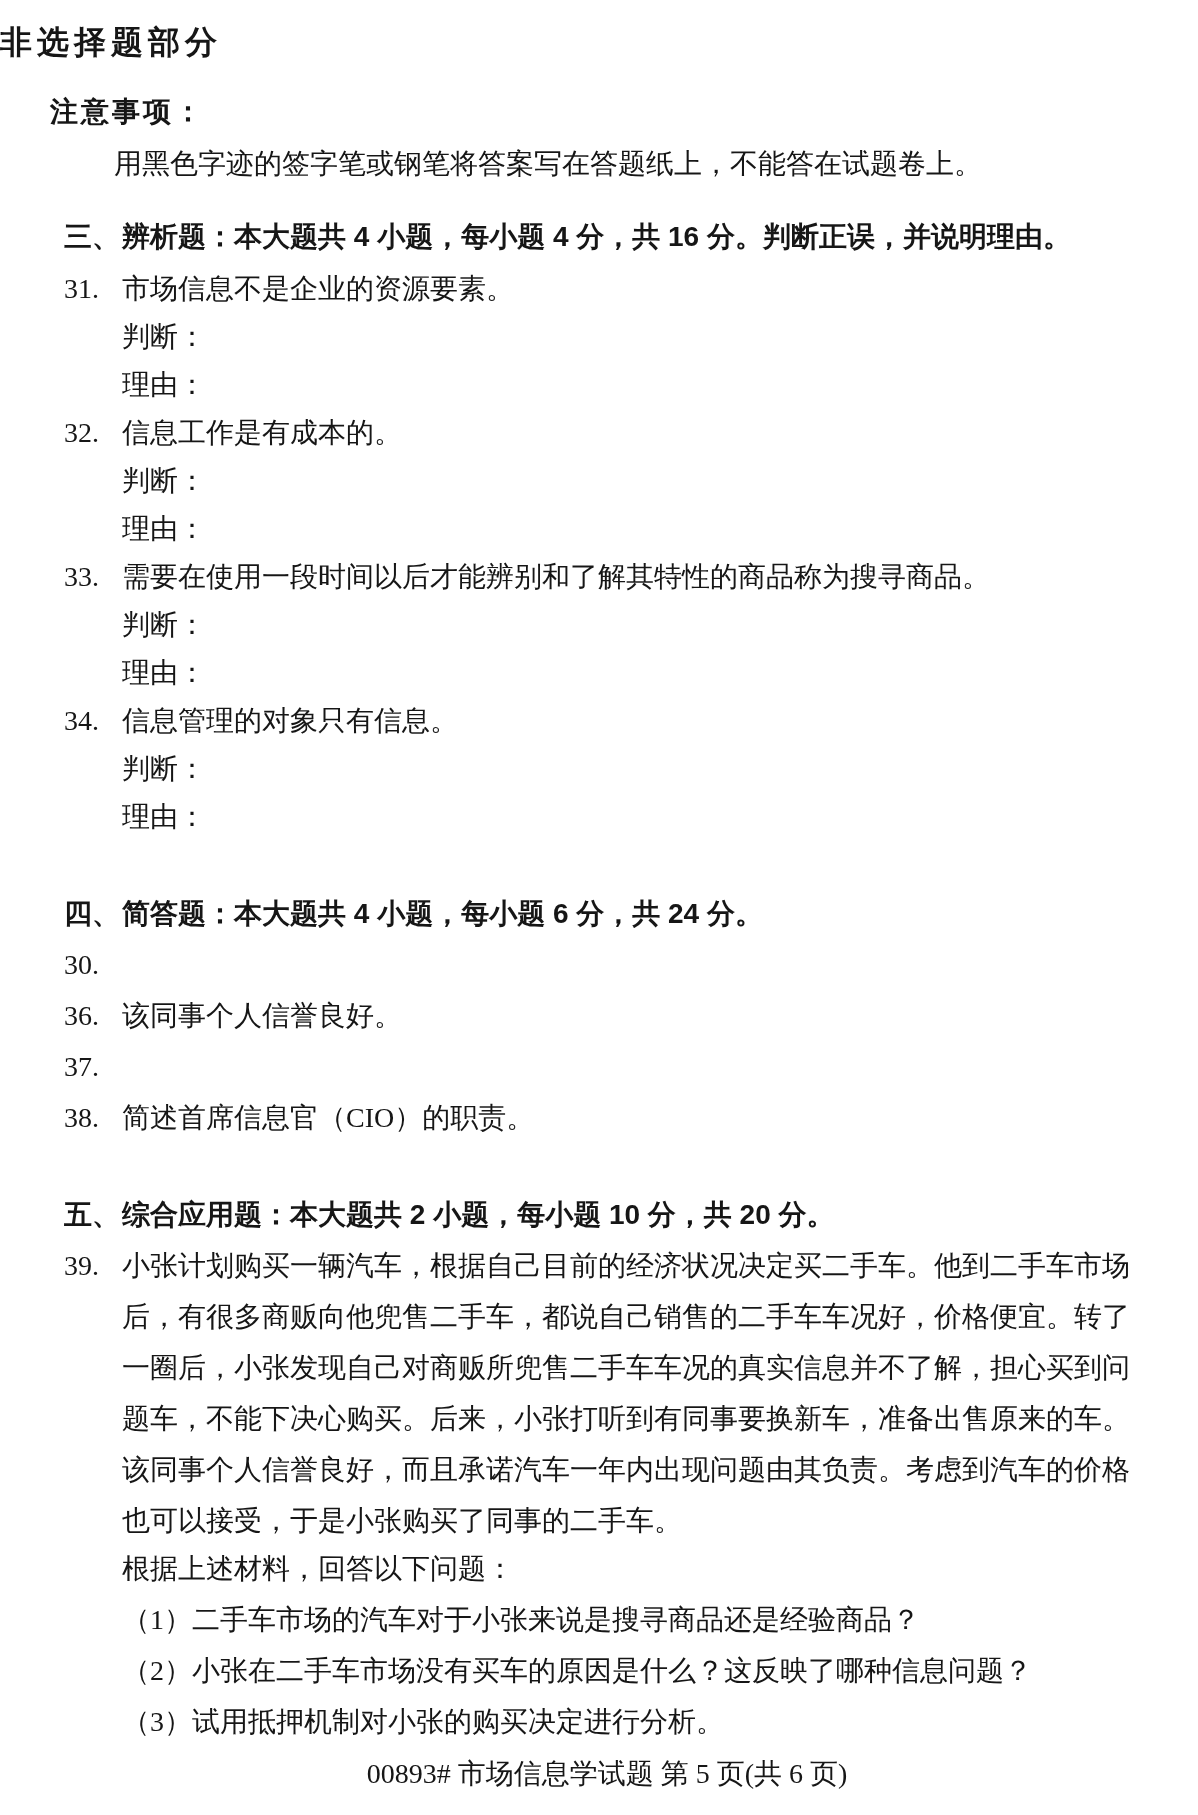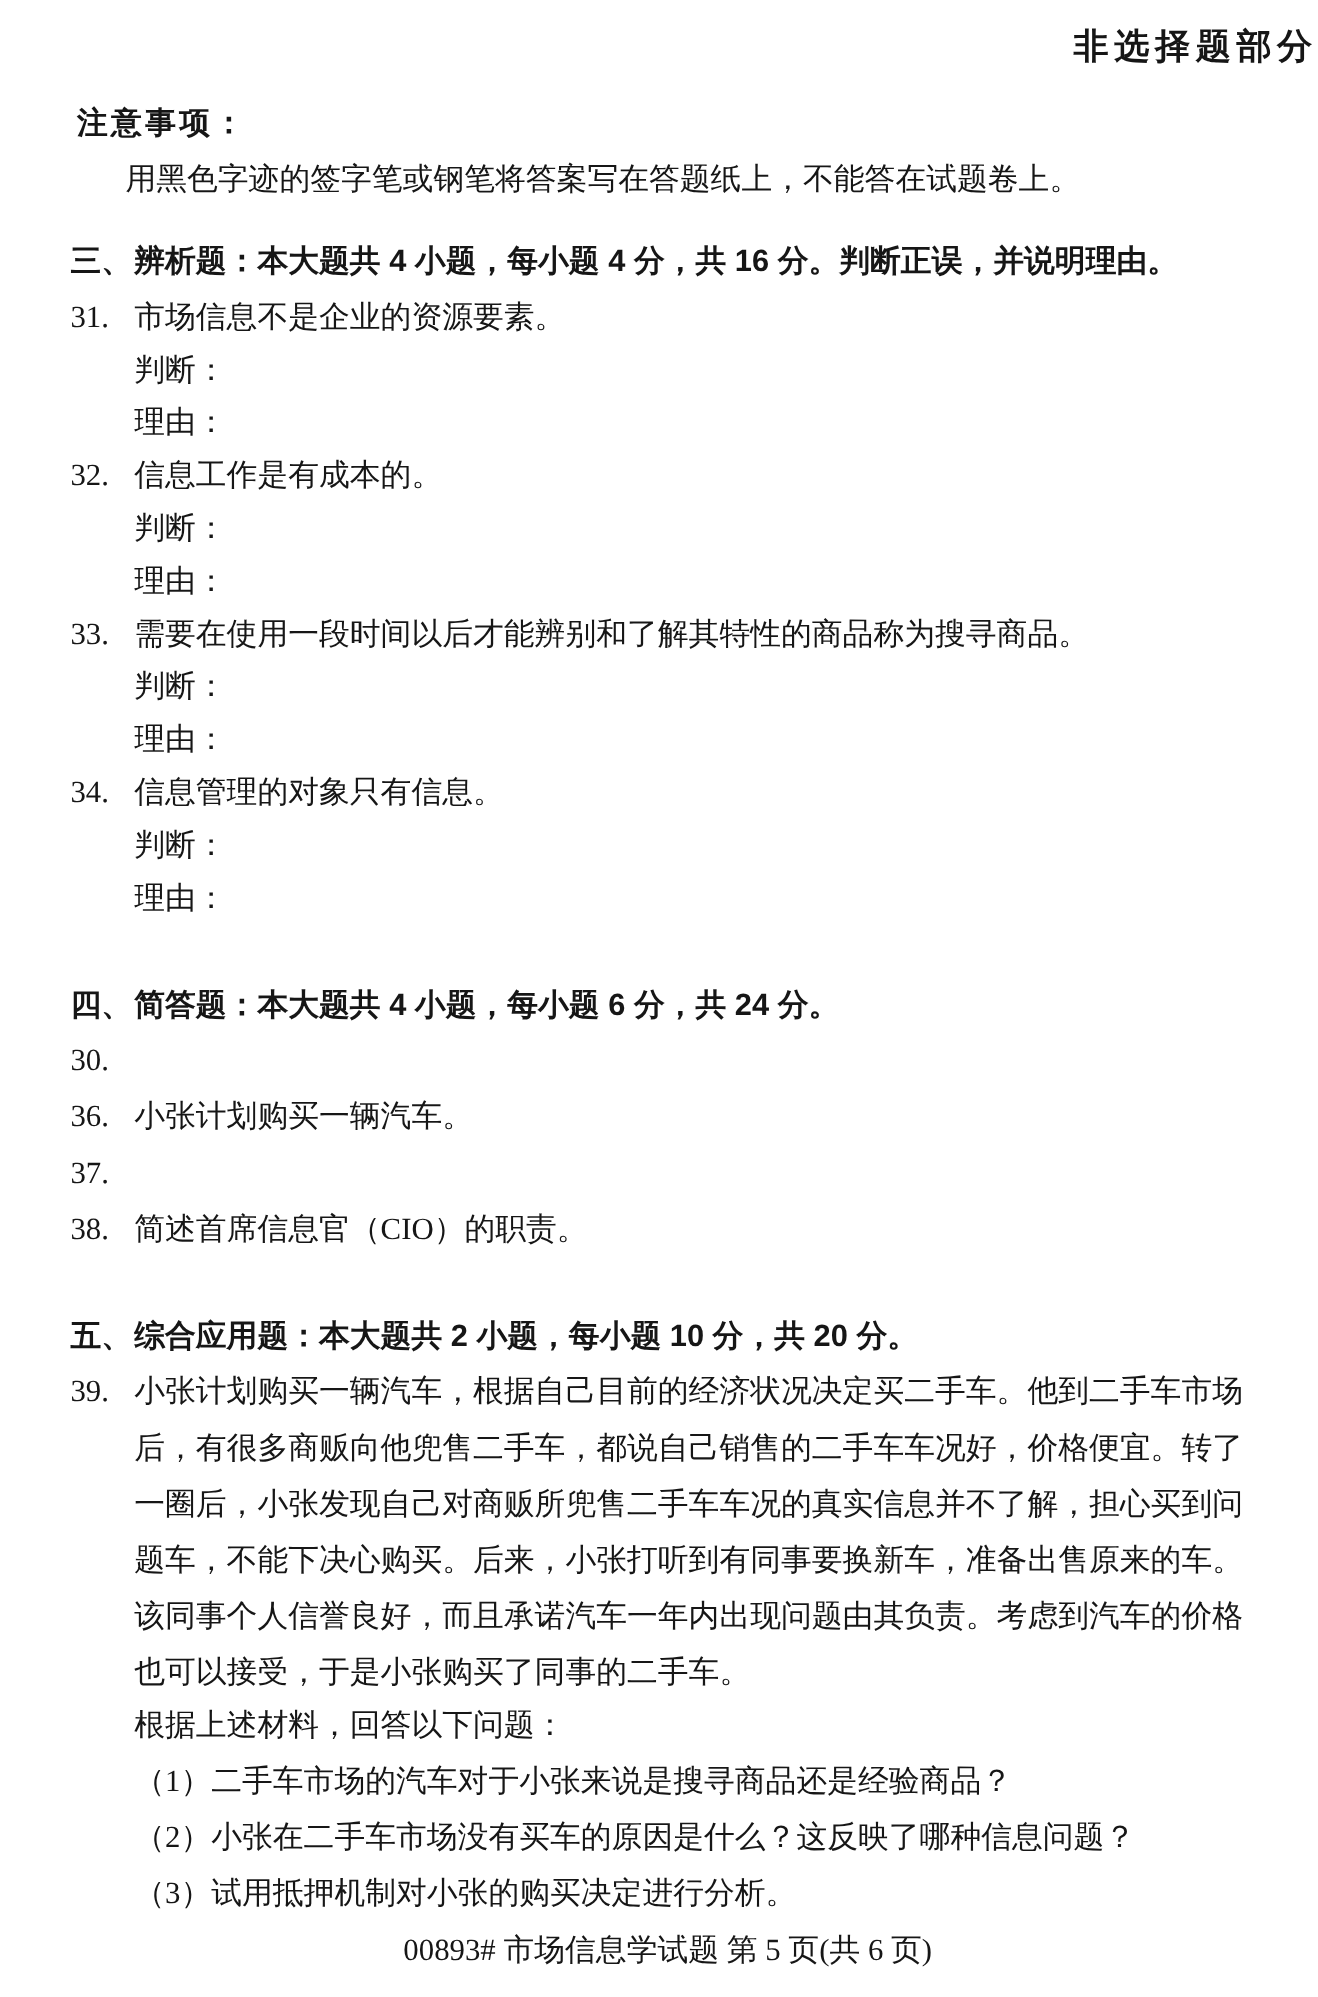--- a/index.html
+++ b/index.html
@@ -27,29 +27,29 @@
   .num {
     position: absolute;
     left: 64px;
     top: 0;
     height: 48px;
     line-height: 48px;
   }
   .title {
     margin-top: 18px;
     padding-left: 0;
-    text-align: right;
+    text-align: left;
     font-size: 32px;
     letter-spacing: 5px;
     font-weight: 700;
     font-family: "Liberation Sans", "DejaVu Sans", sans-serif;
   }
   .notice-label {
     margin-top: 22px;
-    padding-left: 70px;
+    padding-left: 50px;
     font-weight: 700;
     font-family: "Liberation Sans", "DejaVu Sans", sans-serif;
     letter-spacing: 3px;
   }
   .notice-text {
     margin-top: 4px;
     padding-left: 114px;
   }
   .heading {
     font-weight: 700;
@@ -113,21 +113,21 @@
   <div class="line heading h4">
     <span class="num">四、</span>
     <span>简答题：本大题共 4 小题，每小题 6 分，共 24 分。</span>
   </div>
 
   <div class="line gap3">
     <span class="num">30.</span>
   </div>
   <div class="line gap3">
     <span class="num">36.</span>
-    <span>小张计划购买一辆汽车。</span>
+    <span>该同事个人信誉良好。</span>
   </div>
   <div class="line gap3">
     <span class="num">37.</span>
   </div>
   <div class="line gap3">
     <span class="num">38.</span>
     <span>简述首席信息官（CIO）的职责。</span>
   </div>
 
   <div class="line heading h5">

